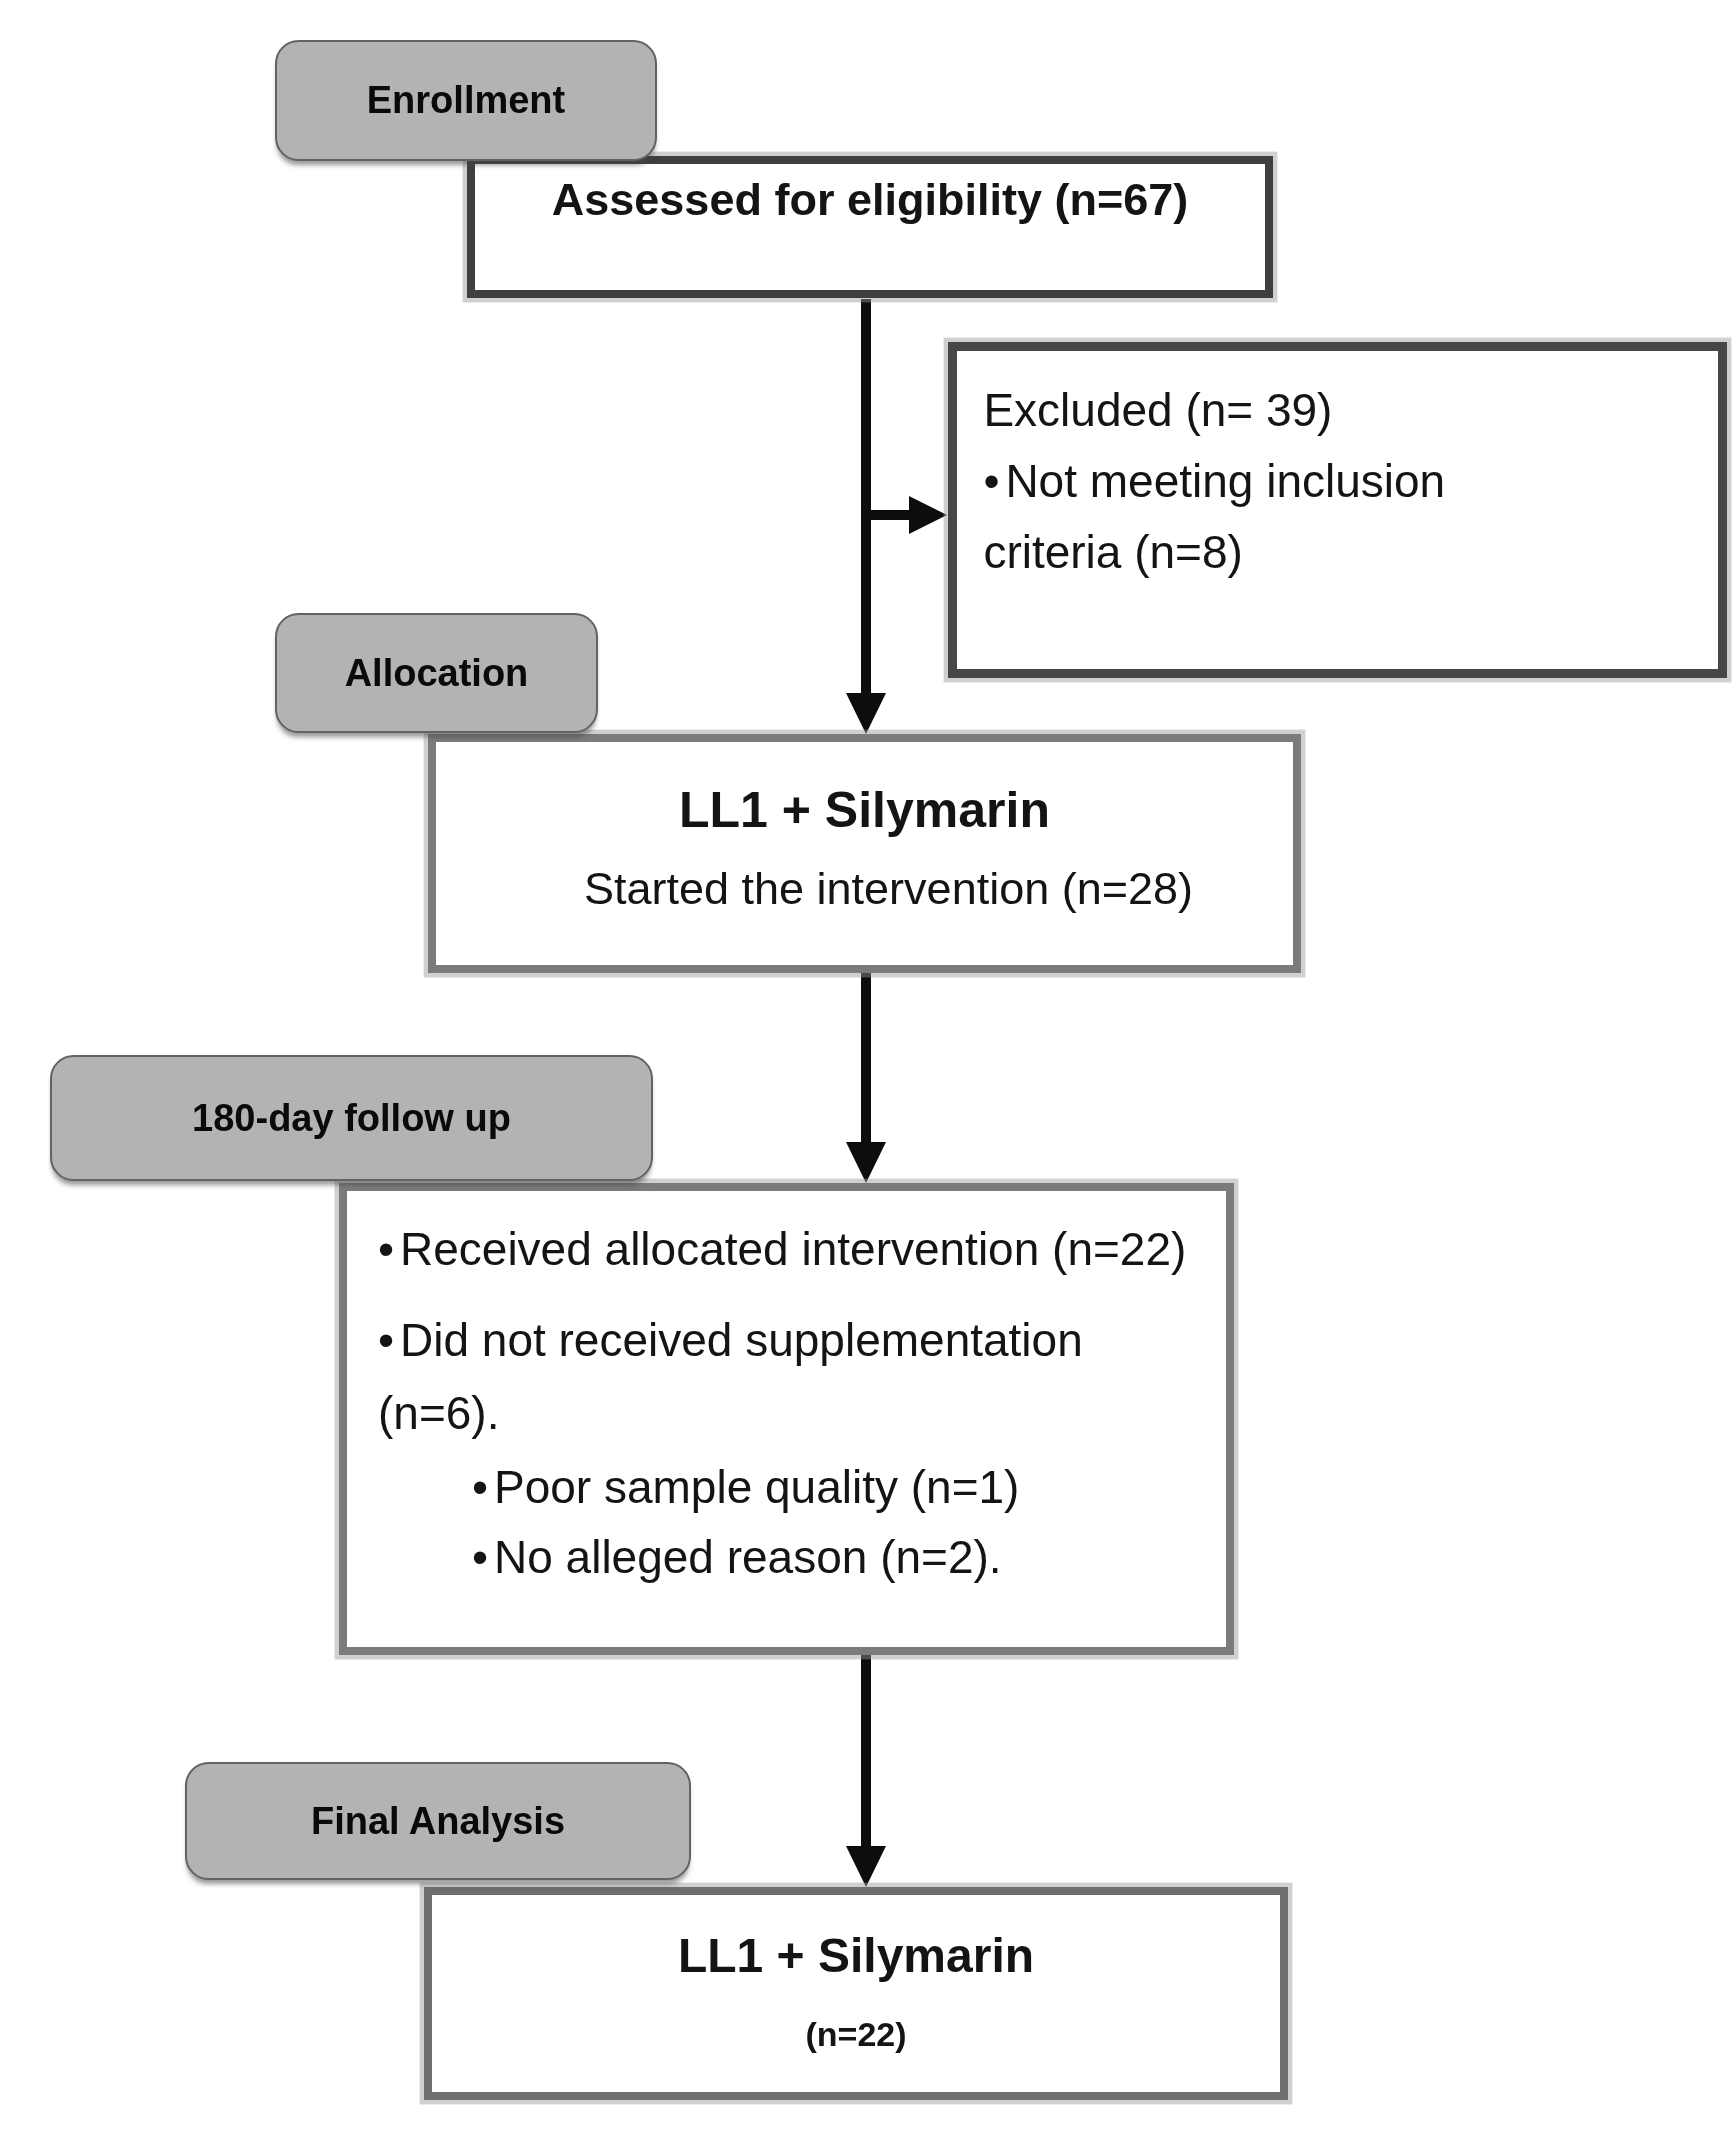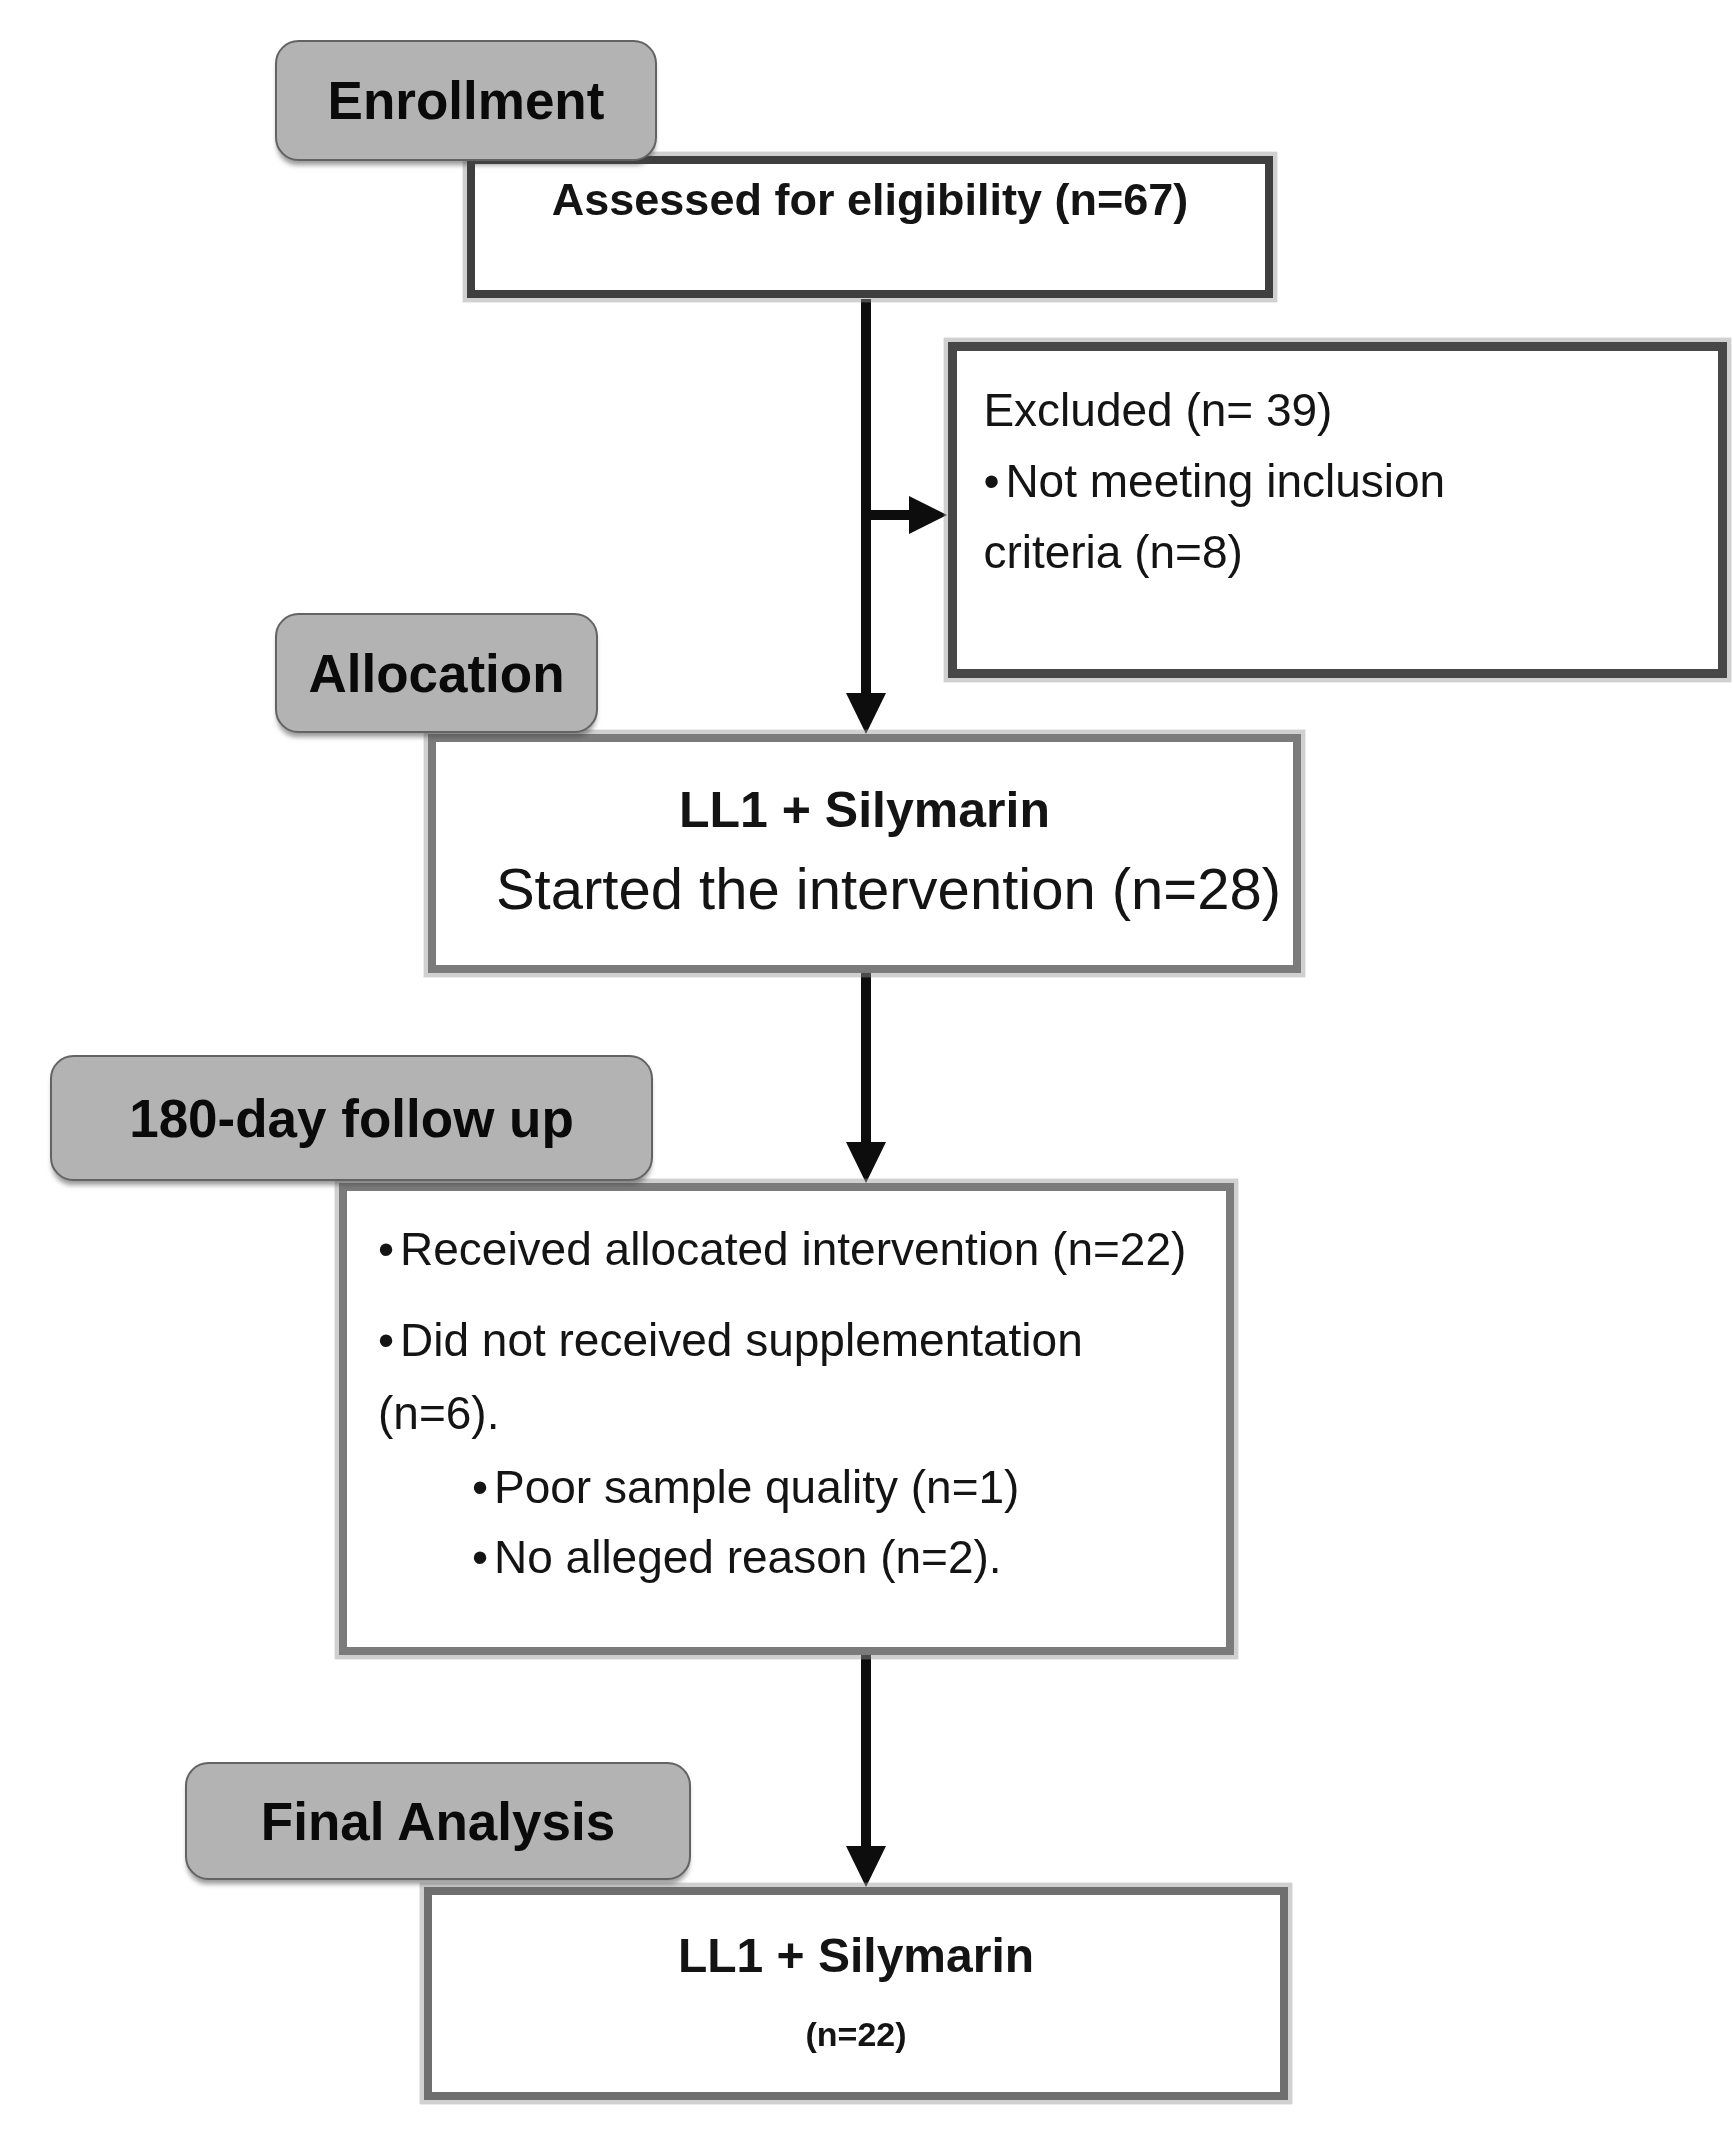--- a/index.html
+++ b/index.html
@@ -21,21 +21,21 @@
   .stage-label {
     position: absolute;
     background: #b3b3b3;
     border: 2.9px solid #636363;
     border-radius: 23.5px;
     box-sizing: border-box;
     display: flex;
     align-items: center;
     justify-content: center;
     font-weight: 700;
-    font-size: 53px;
+    font-size: 38px;
     color: #0a0a0a;
     box-shadow: 0 6.6px 5.1px -2.9px rgba(70,70,70,0.55);
     z-index: 3;
     white-space: nowrap;
   }
   .n-enrollment-label { left: 275px; top: 40px;   width: 382px; height: 121px; }
   .n-allocation-label { left: 275px; top: 613px;  width: 323px; height: 120px; }
   .n-followup-label   { left: 50px;  top: 1055px; width: 603px; height: 126px; }
   .n-final-label      { left: 185px; top: 1762px; width: 506px; height: 118px; }
 
@@ -73,21 +73,21 @@
     padding: 0 14.7px 0 31px;
   }
   .n-final-box {
     left: 424px; top: 1887px; width: 864px; height: 213px;
     border: 8.8px solid #6f6f6f;
     padding-top: 22px;
     text-align: center;
   }
 
   .box-title   { font-weight: 700; font-size: 50px; line-height: 81px; }
-  .box-sub     { font-size: 58px;  line-height: 70px; margin-top: 2.9px; padding-left: 48px; }
+  .box-sub     { font-size: 45px;  line-height: 70px; margin-top: 2.9px; padding-left: 48px; }
   .final-title { font-weight: 700; font-size: 48px; line-height: 77px; }
   .final-sub   { font-weight: 700; font-size: 34px; line-height: 77px; margin-top: 1.5px; }
 
   .flow-line { display: block; }
   .bullet-glyph { display: inline-block; margin-right: 5.9px; }
 
   .fu-line { line-height: 73px; }
   .fu-b1 { margin-top: 22px; }
   .fu-b2 { margin-top: 18.3px; }
   .fu-sub { margin-left: 94px; line-height: 70px; }

